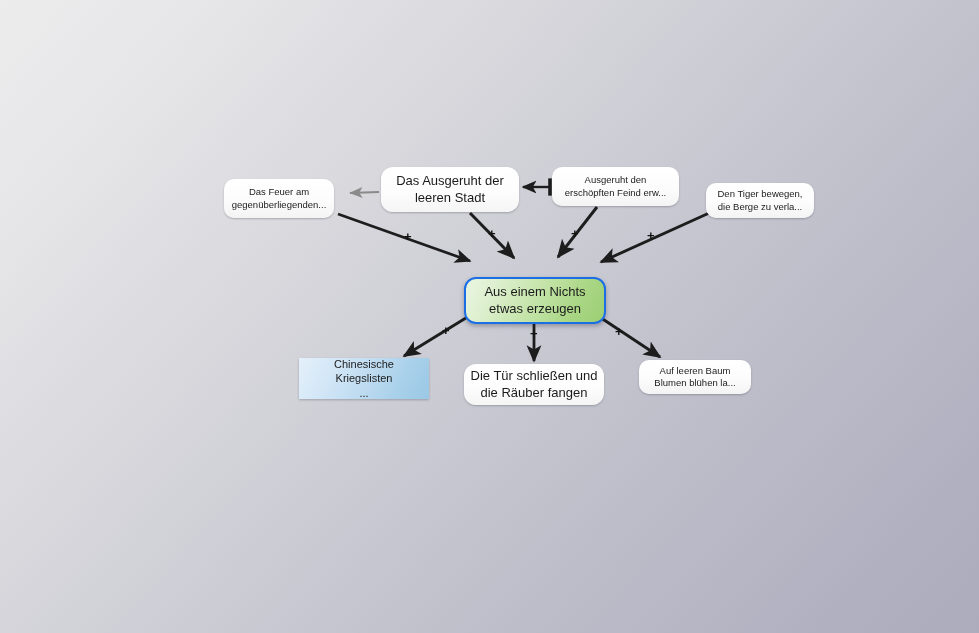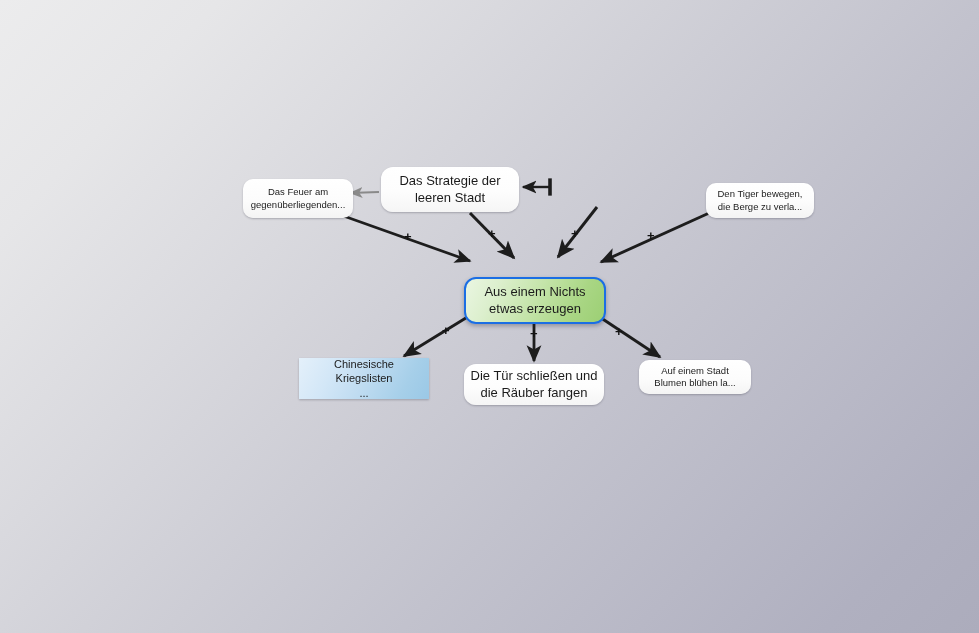--- a/index.html
+++ b/index.html
@@ -162,30 +162,34 @@
   </svg>
 
   <span class="link-sign" style="left:404px; top:230px;">+</span>
   <span class="link-sign" style="left:488px; top:227px;">+</span>
   <span class="link-sign" style="left:571px; top:227px;">+</span>
   <span class="link-sign" style="left:647px; top:229px;">+</span>
   <span class="link-sign" style="left:442px; top:324px;">+</span>
   <span class="link-sign" style="left:530px; top:327px;">+</span>
   <span class="link-sign" style="left:615px; top:325px;">+</span>
 
-  <div class="node small plain" style="left:243px; top:179px; width:110px; height:39px;">
+  <div class="node small plain" style="left:224px; top:179px; width:110px; height:39px;">
     <span class="label">Das Feuer am
 gegenüberliegenden...</span>
   </div>
 
   <div class="node big-plain" style="left:381px; top:167px; width:138px; height:45px;">
-    <span class="label">Das Strategie der
+    <span class="label">Das Ausgeruht der
 leeren Stadt</span>
   </div>
 
+  <div class="node small plain" style="left:552px; top:167px; width:127px; height:39px;">
+    <span class="label">Ausgeruht den
+erschöpften Feind erw...</span>
+  </div>
 
   <div class="node small plain" style="left:706px; top:176px; width:108px; height:35px;margin-top:7px;">
     <span class="label">Den Tiger bewegen,
 die Berge zu verla...</span>
   </div>
 
   <div class="node center" style="left:464px; top:258px; width:142px; height:47px;">
     <span class="label">Aus einem Nichts
 etwas erzeugen</span>
   </div>
@@ -195,17 +199,17 @@
 Kriegslisten
 ...</span>
   </div>
 
   <div class="node big-plain" style="left:464px; top:364px; width:140px; height:41px;">
     <span class="label">Die Tür schließen und
 die Räuber fangen</span>
   </div>
 
   <div class="node small plain" style="left:639px; top:360px; width:112px; height:34px;">
-    <span class="label">Auf einem Stadt
+    <span class="label">Auf leeren Baum
 Blumen blühen la...</span>
   </div>
 
 </div>
 
 </body></html>

